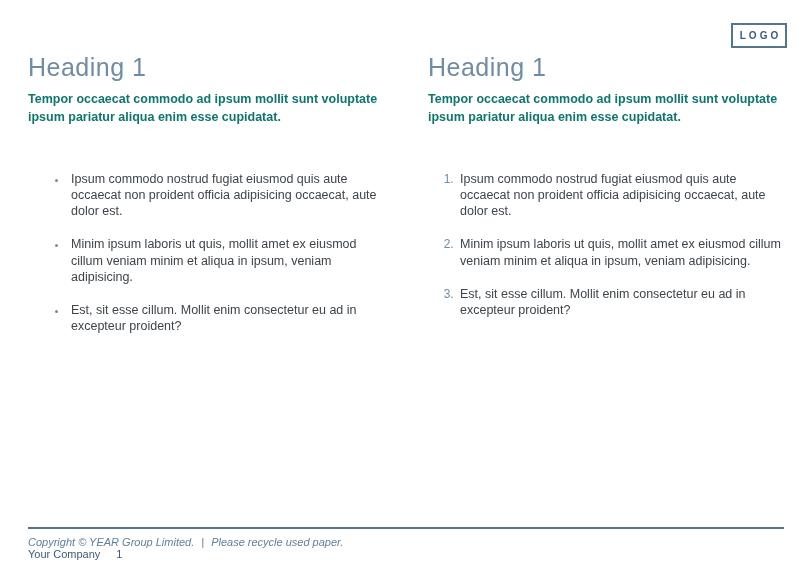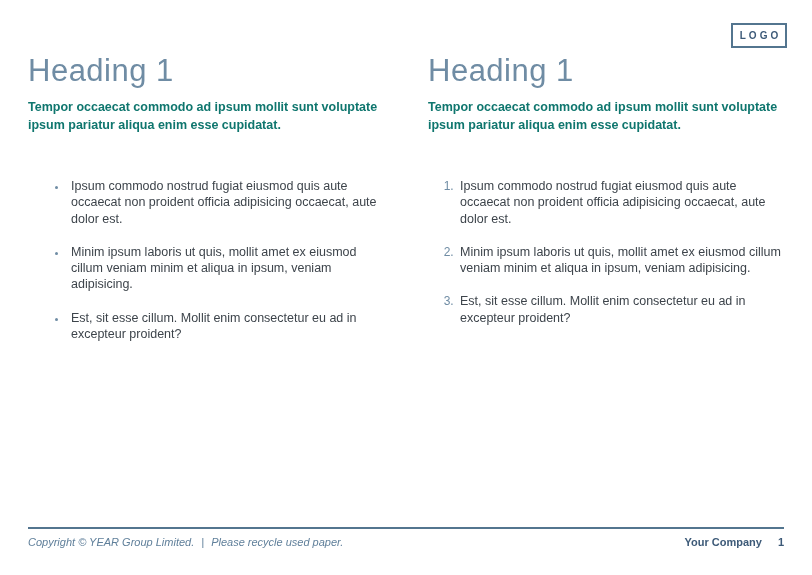--- a/index.html
+++ b/index.html
@@ -40,21 +40,21 @@
   .columns {
     position: absolute;
     top: 52px;
     left: 28px;
     right: 28px;
     display: flex;
     gap: 44px;
   }
   .column { width: 356px; }
   .heading {
-    font-size: 31px;
+    font-size: 25px;
     font-weight: 300;
     color: #6f8ca4;
     line-height: 1.25;
     letter-spacing: 0.5px;
   }
   .intro {
     margin-top: 7px;
     font-size: 12.5px;
     font-weight: bold;
     color: #0f766e;
@@ -76,28 +76,29 @@
     position: absolute;
     left: 28px;
     right: 28px;
     top: 527px;
     border-top: 2px solid #53758f;
     padding-top: 7px;
     display: flex;
     justify-content: space-between;
     align-items: baseline;
     font-size: 11px;
+    flex-direction: column;
   }
   .footer-left {
     font-style: italic;
     color: #5f7f9a;
   }
   .footer-left .sep { margin: 0 7px; }
   .footer-right {
-    font-weight: bold;
+    font-weight: normal;
     color: #3d5a78;
     display: flex;
     align-items: flex-end;
     gap: 16px;
   }
 </style>
 </head>
 <body>
 
 <div class="page">

